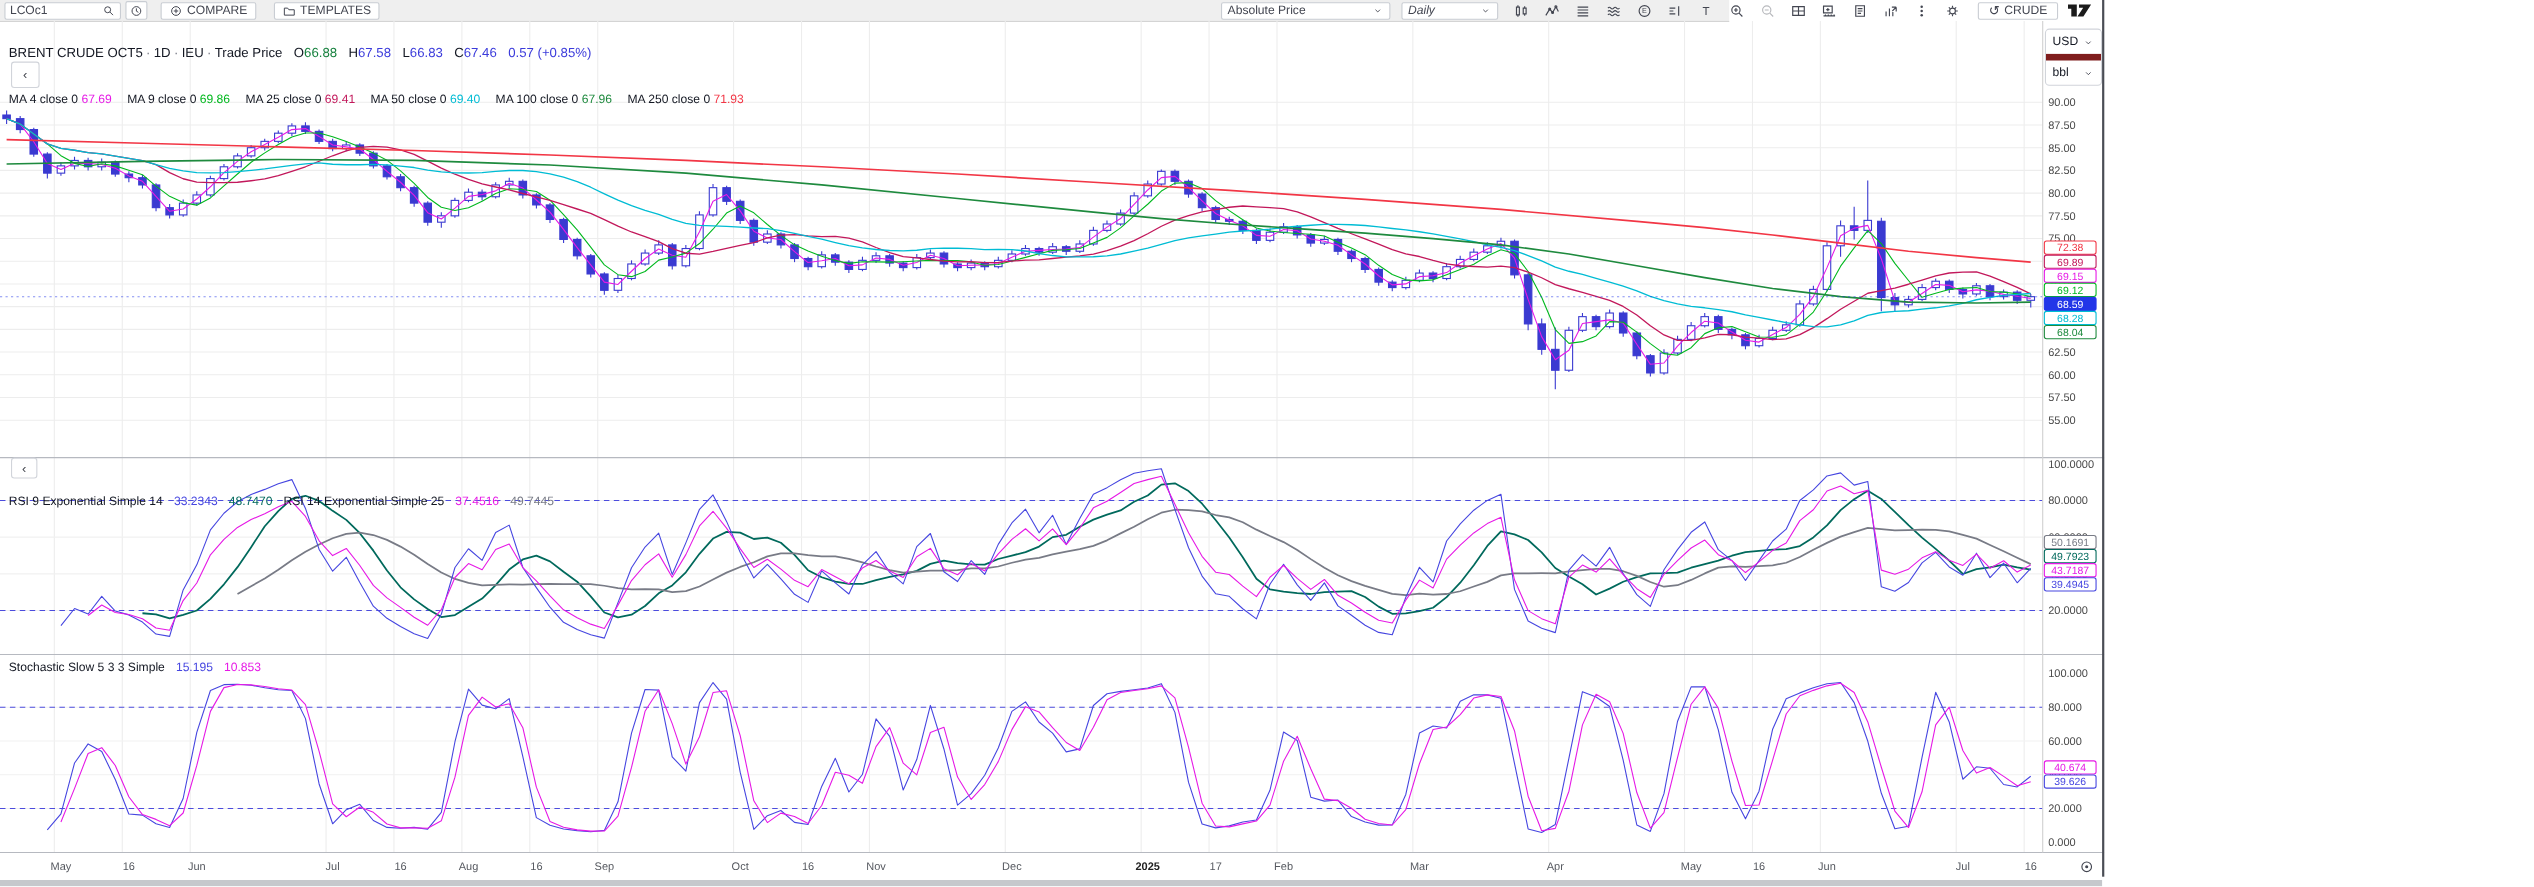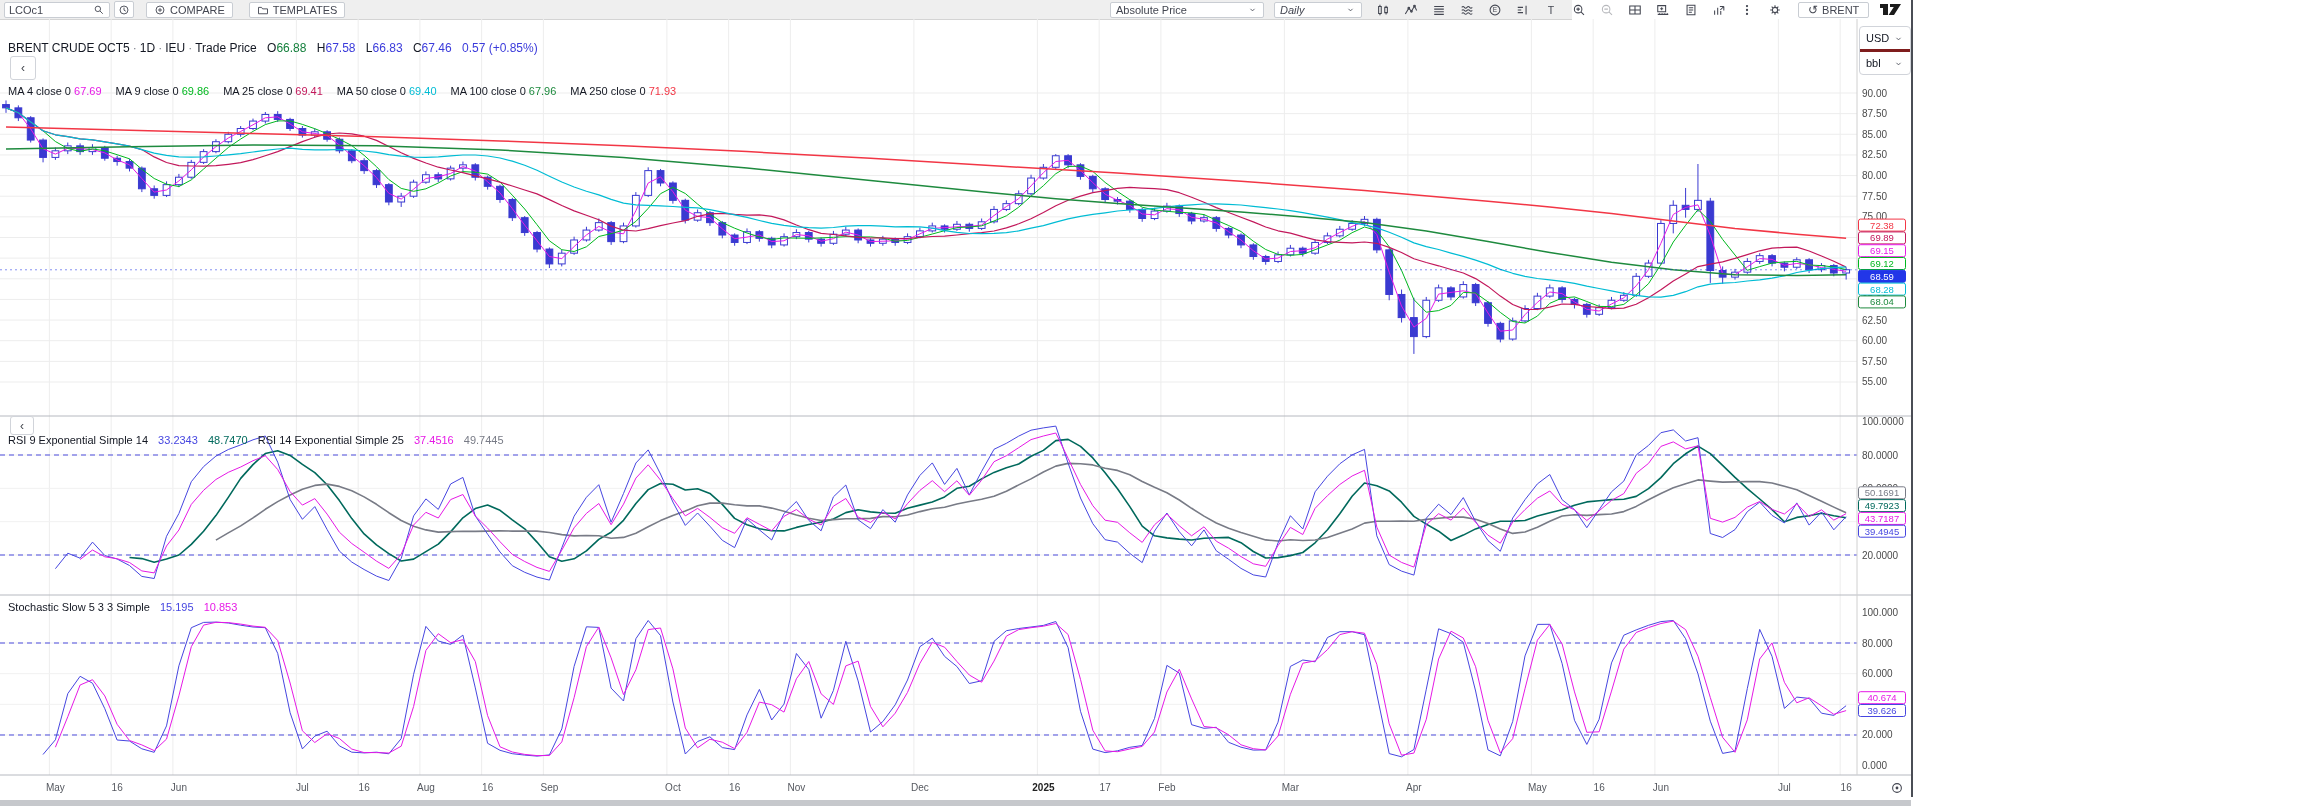--- a/index.html
+++ b/index.html
@@ -216,21 +216,21 @@
               <g fill="none" stroke="#434651" stroke-width="1.2">
                 <circle cx="8" cy="8" r="3"></circle>
                 <path d="M8 2.5 v2 M8 11.5 v2 M2.5 8 h2 M11.5 8 h2 M4.2 4.2 l1.4 1.4 M10.4 10.4 l1.4 1.4 M11.8 4.2 l-1.4 1.4 M5.6 10.4 l-1.4 1.4"></path>
               </g>
             </svg>
           </div>
         </div>
       <div style="width:6px;"></div>
       <div class="tb-btn" style="padding:0 9px;">
         <span style="font-size:12px;">↺</span>
-        <span>BRENT</span>
+        <span>CRUDE</span>
       </div>
     </div>
 
     <div class="abs" style="left:1878px;top:1px;">
       <svg width="30" height="16" viewBox="0 0 30 16">
         <path d="M2 3 h8 v11 h-5 v-7 h-3 z" fill="#1b1b1b"></path>
         <path d="M12 3 h11 l-7 11 h-5.4 l5.2 -8 h-3.8 z" fill="#1b1b1b"></path>
       </svg>
     </div>
   </div>
@@ -716,39 +716,39 @@
 
   <div class="legend" style="top:41px;font-size:12px;">
     <span class="t">BRENT CRUDE OCT5</span><span class="dot">·</span><span class="t">1D</span><span class="dot">·</span><span class="t">IEU</span><span class="dot">·</span><span class="t sp">Trade Price</span>
     <span class="t">O</span><span class="v sp" style="color: #15803d;">66.88</span>
     <span class="t">H</span><span class="v sp" style="color: rgb(59, 59, 219);">67.58</span>
     <span class="t">L</span><span class="v sp" style="color: rgb(59, 59, 219);">66.83</span>
     <span class="t">C</span><span class="v sp" style="color: rgb(59, 59, 219);">67.46</span>
     <span class="v" style="color: rgb(59, 59, 219);">0.57 (+0.85%)</span>
   </div>
   <div class="legend" id="ma-legend" style="top:85px;font-size:11px;"><span style="margin-right: 14px;"><span class="t">MA 4 close 0 </span><span style="color: rgb(230, 25, 230);">67.69</span></span><span style="margin-right: 14px;"><span class="t">MA 9 close 0 </span><span style="color: rgb(0, 184, 30);">69.86</span></span><span style="margin-right: 14px;"><span class="t">MA 25 close 0 </span><span style="color: rgb(194, 24, 91);">69.41</span></span><span style="margin-right: 14px;"><span class="t">MA 50 close 0 </span><span style="color: rgb(0, 188, 212);">69.40</span></span><span style="margin-right: 14px;"><span class="t">MA 100 close 0 </span><span style="color: rgb(30, 138, 62);">67.96</span></span><span style="margin-right: 14px;"><span class="t">MA 250 close 0 </span><span style="color: rgb(242, 54, 69);">71.93</span></span></div>
-  <div class="legend" style="top:434px;font-size:11px;">
+  <div class="legend" style="top:450px;font-size:11px;">
     <span class="t sp">RSI 9 Exponential Simple 14</span>
     <span class="sp" id="rsi-v1" style="color: rgb(70, 70, 224);">33.2343</span>
     <span class="sp" id="rsi-v2" style="color: rgb(0, 105, 92);">48.7470</span>
     <span class="t sp">RSI 14 Exponential Simple 25</span>
     <span class="sp" id="rsi-v3" style="color: rgb(230, 25, 230);">37.4516</span>
     <span id="rsi-v4" style="color: rgb(120, 123, 134);">49.7445</span>
   </div>
   <div class="legend" style="top:601px;font-size:11px;">
     <span class="t sp">Stochastic Slow 5 3 3 Simple</span>
     <span class="sp" id="st-k" style="color: rgb(70, 70, 224);">15.195</span>
     <span id="st-d" style="color: rgb(230, 25, 230);">10.853</span>
   </div>
 
   <div class="chev" style="left:10px;top:56px;width:24px;height:22px;">‹</div>
   <div class="chev" style="left:10px;top:416px;width:22px;height:17px;">‹</div>
 
   <div class="unitpanel">
-    <div class="unitrow" style="border-bottom:3px solid #7f1d1d;">
+    <div class="unitrow" style="border-bottom:6px solid #7f1d1d;">
       <span>USD</span>
       <span class="ic" style="display: inline-flex; align-items: center;">
           <svg width="11" height="11" viewBox="0 0 16 16">
             <g fill="none" stroke="#434651" stroke-width="1.2">
               <path d="M5 7 l3 3 l3 -3"></path>
             </g>
           </svg>
         </span>
     </div>
     <div class="unitrow">

